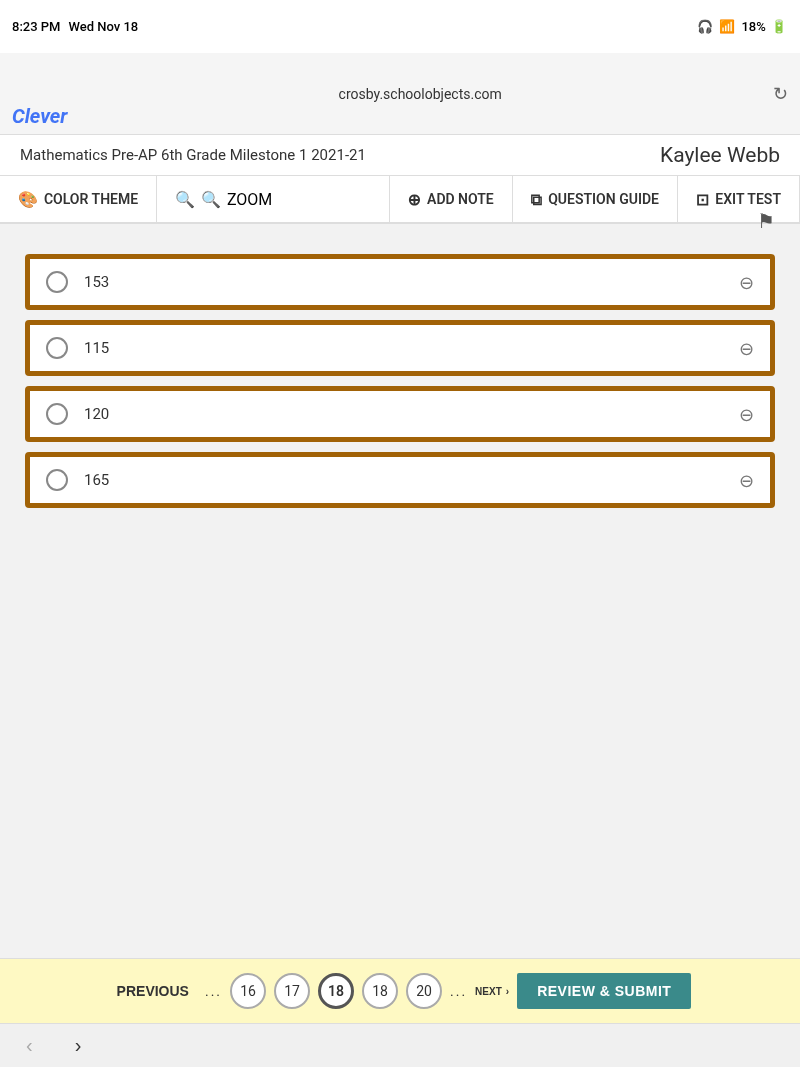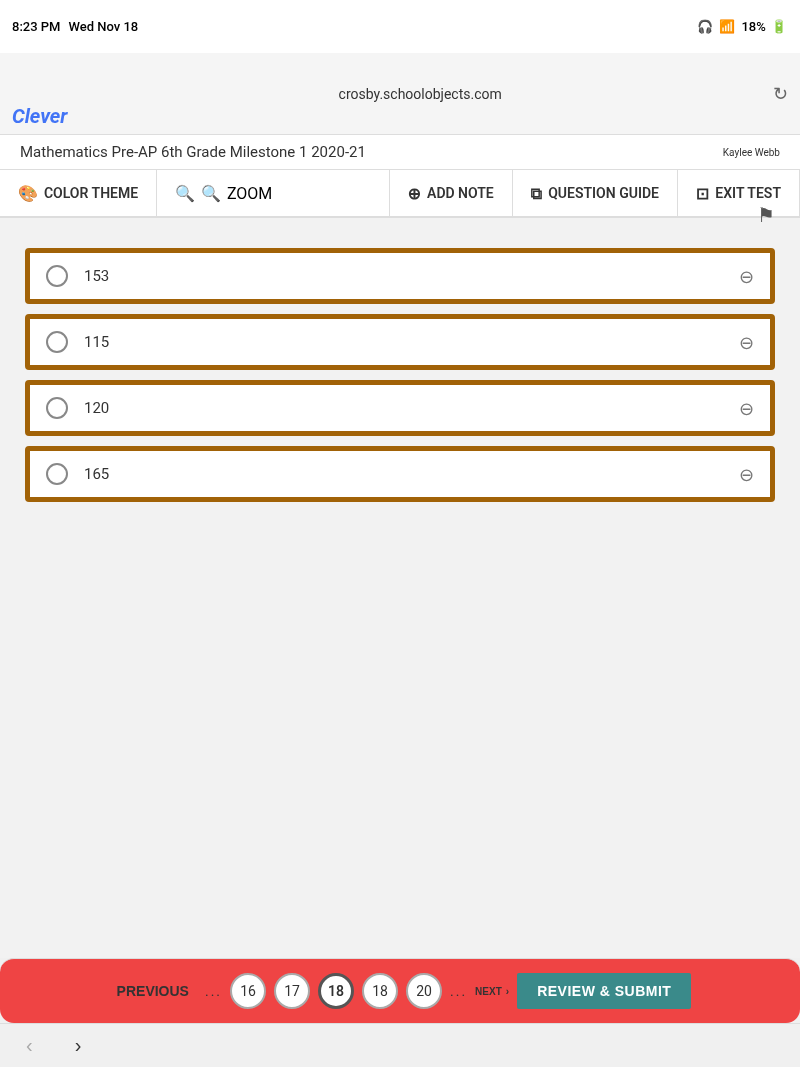--- a/index.html
+++ b/index.html
@@ -56,21 +56,21 @@
     
     .exam-header {
       background: white;
       border-bottom: 1px solid #ddd;
       padding: 8px 20px;
       display: flex;
       justify-content: space-between;
       align-items: center;
     }
     .exam-title { font-size: 15px; color: #333; }
-    .student-name { font-size: 10px; color: #333; }
+    .student-name { font-size: 21px; color: #333; }
 
     
     .toolbar {
       background: white;
       border-bottom: 2px solid #ddd;
       display: flex;
       align-items: stretch;
       height: 48px;
     }
     .toolbar-item {
@@ -175,28 +175,27 @@
       font-weight: 600;
       color: #333;
       cursor: pointer;
       letter-spacing: 0.5px;
       width: fit-content;
       margin-top: 4px;
     }
 
     
     .bottom-nav {
-      background: #ef4444;
+      background: #fef9c3;
       border-top: 1px solid #ddd;
       padding: 14px 32px;
       display: flex;
       align-items: center;
       gap: 8px;
       justify-content: center;
-      border-radius: 14px;
     }
     .nav-btn {
       background: none;
       border: none;
       font-size: 14px;
       font-weight: 600;
       color: #333;
       cursor: pointer;
       padding: 4px 8px;
     }
@@ -275,21 +274,21 @@
   </div>
 </div>
 
 <div class="browser-bar">
   <div class="clever-logo">Clever</div>
   <div class="url-bar">crosby.schoolobjects.com</div>
   <button class="refresh-btn">↻</button>
 </div>
 
 <div class="exam-header">
-  <span class="exam-title">Mathematics Pre-AP 6th Grade Milestone 1 2020-21</span>
+  <span class="exam-title">Mathematics Pre-AP 6th Grade Milestone 1 2021-21</span>
   <span class="student-name">Kaylee Webb</span>
 </div>
 
 <div class="toolbar">
   <div class="toolbar-item">
     <span class="icon">🎨</span>
     <span>COLOR THEME</span>
   </div>
   <div class="zoom-section">
     <span class="icon">🔍</span>

